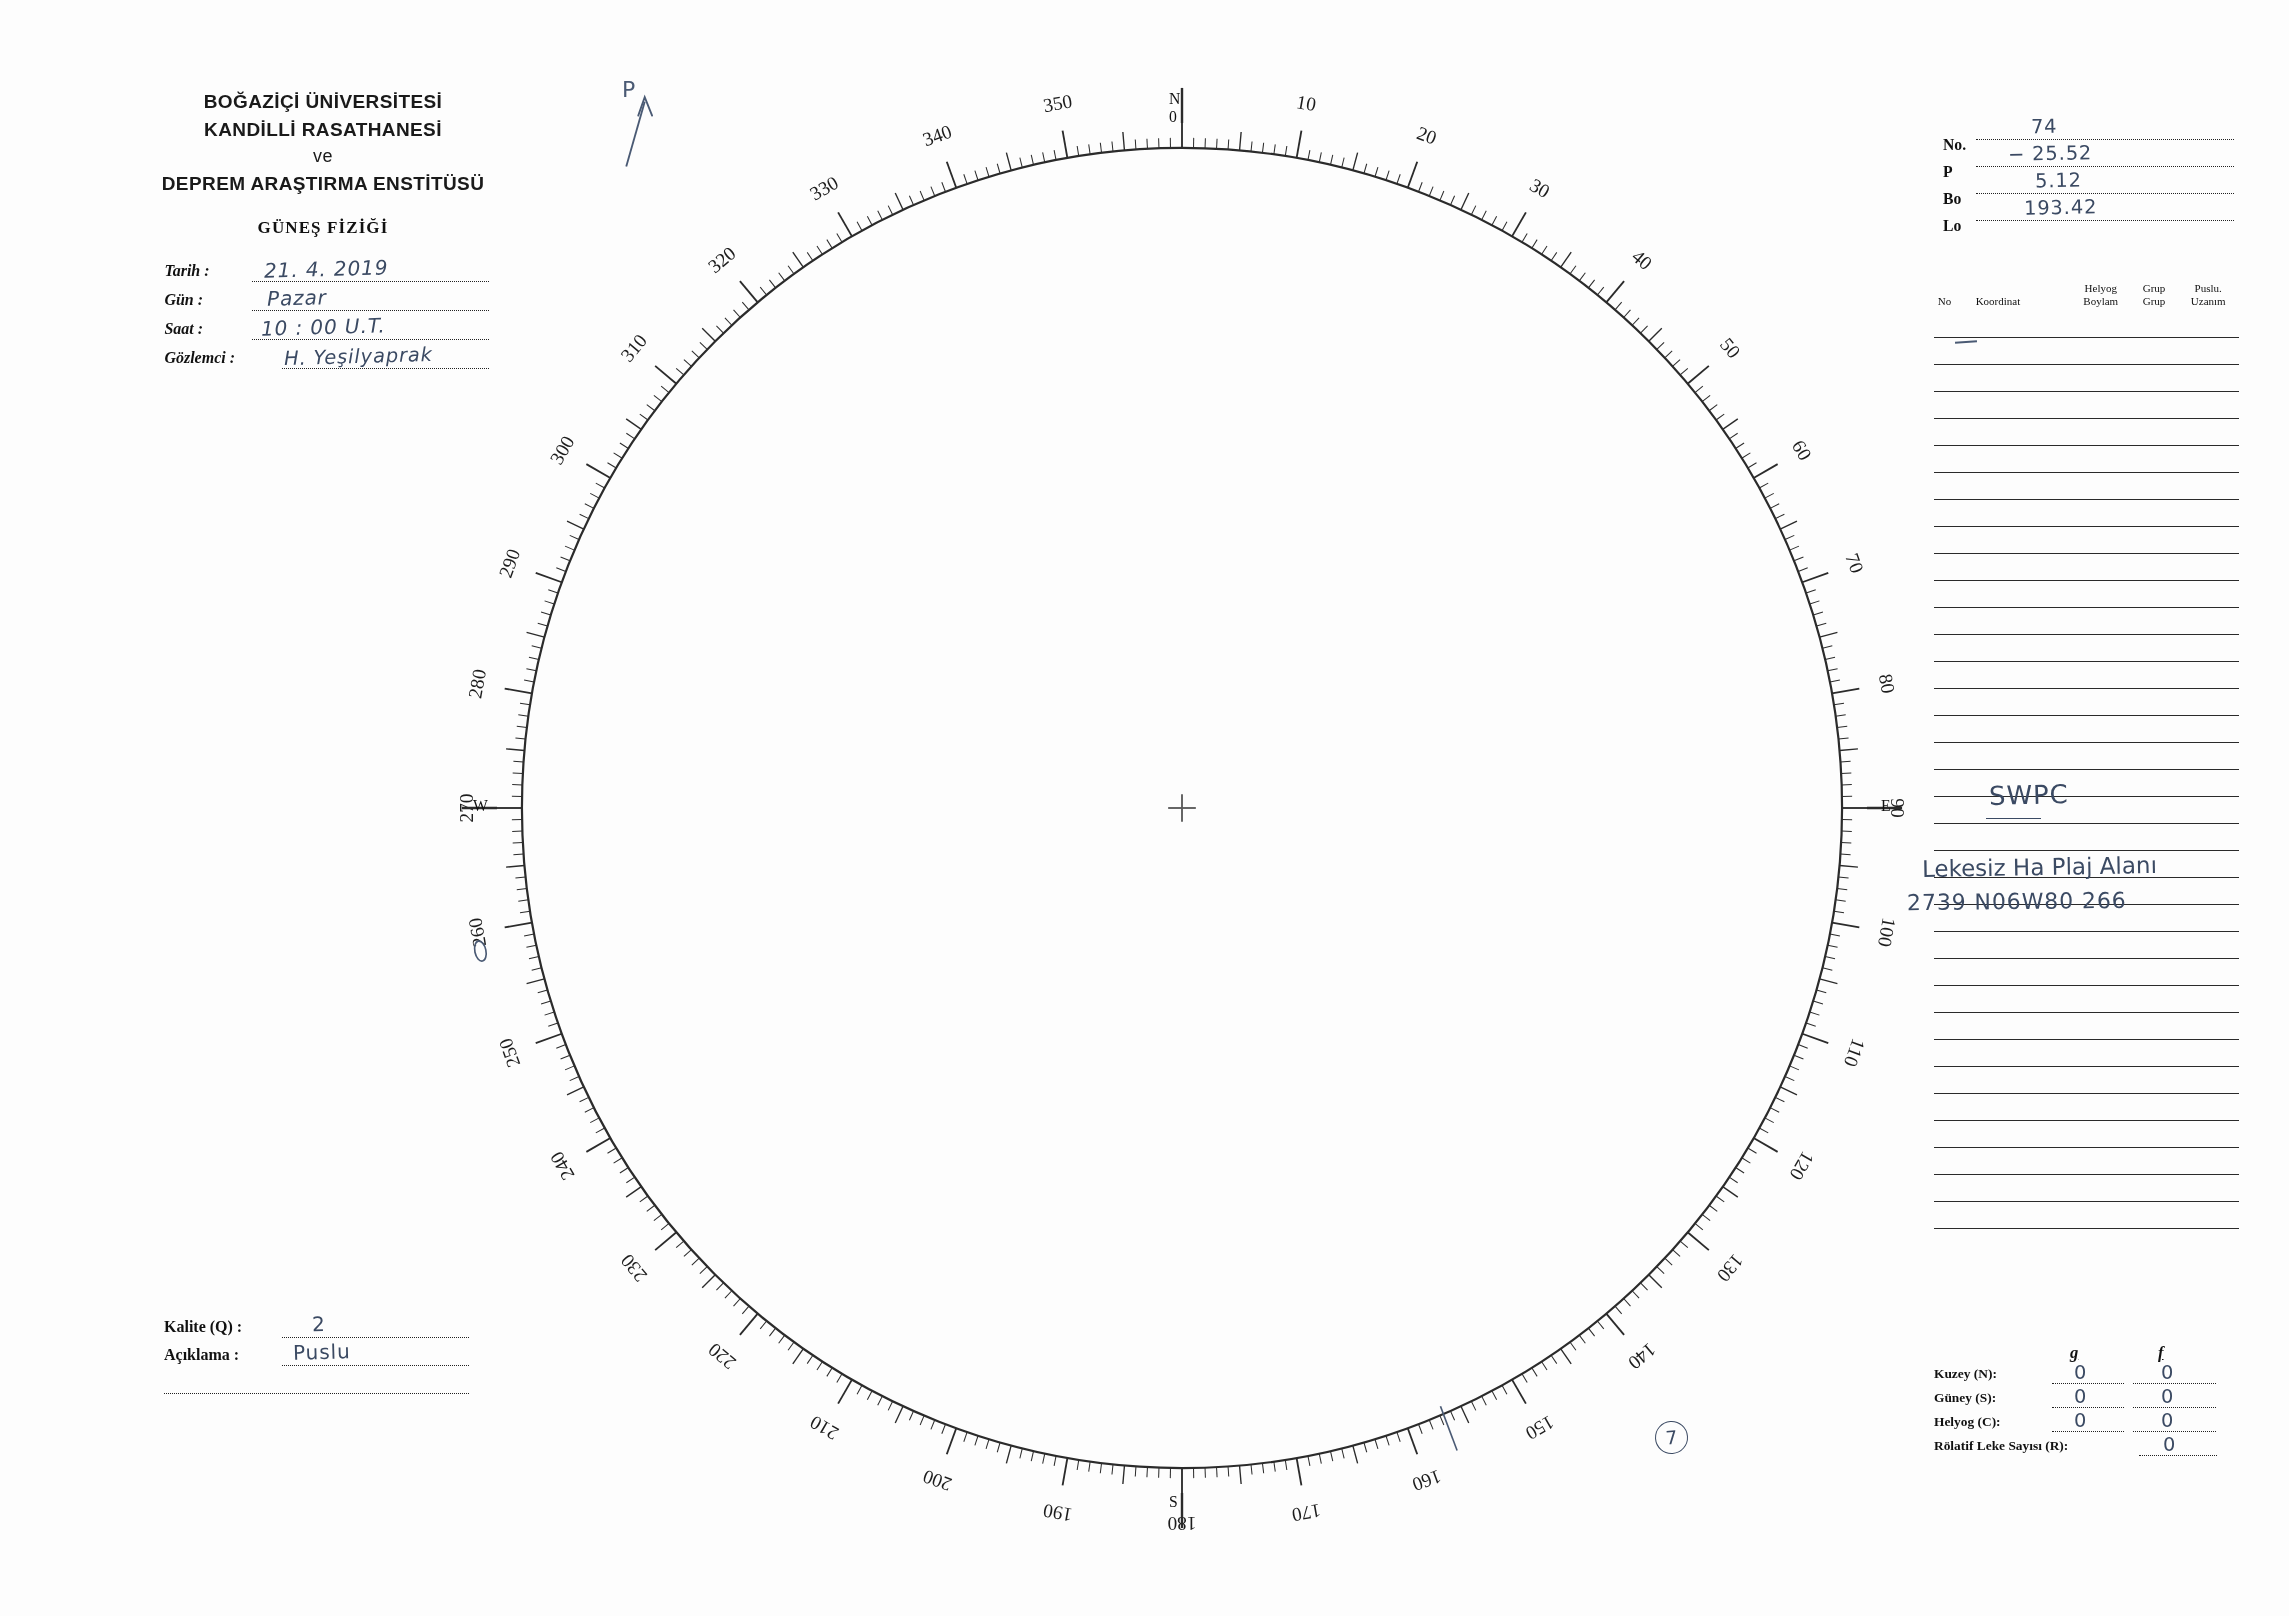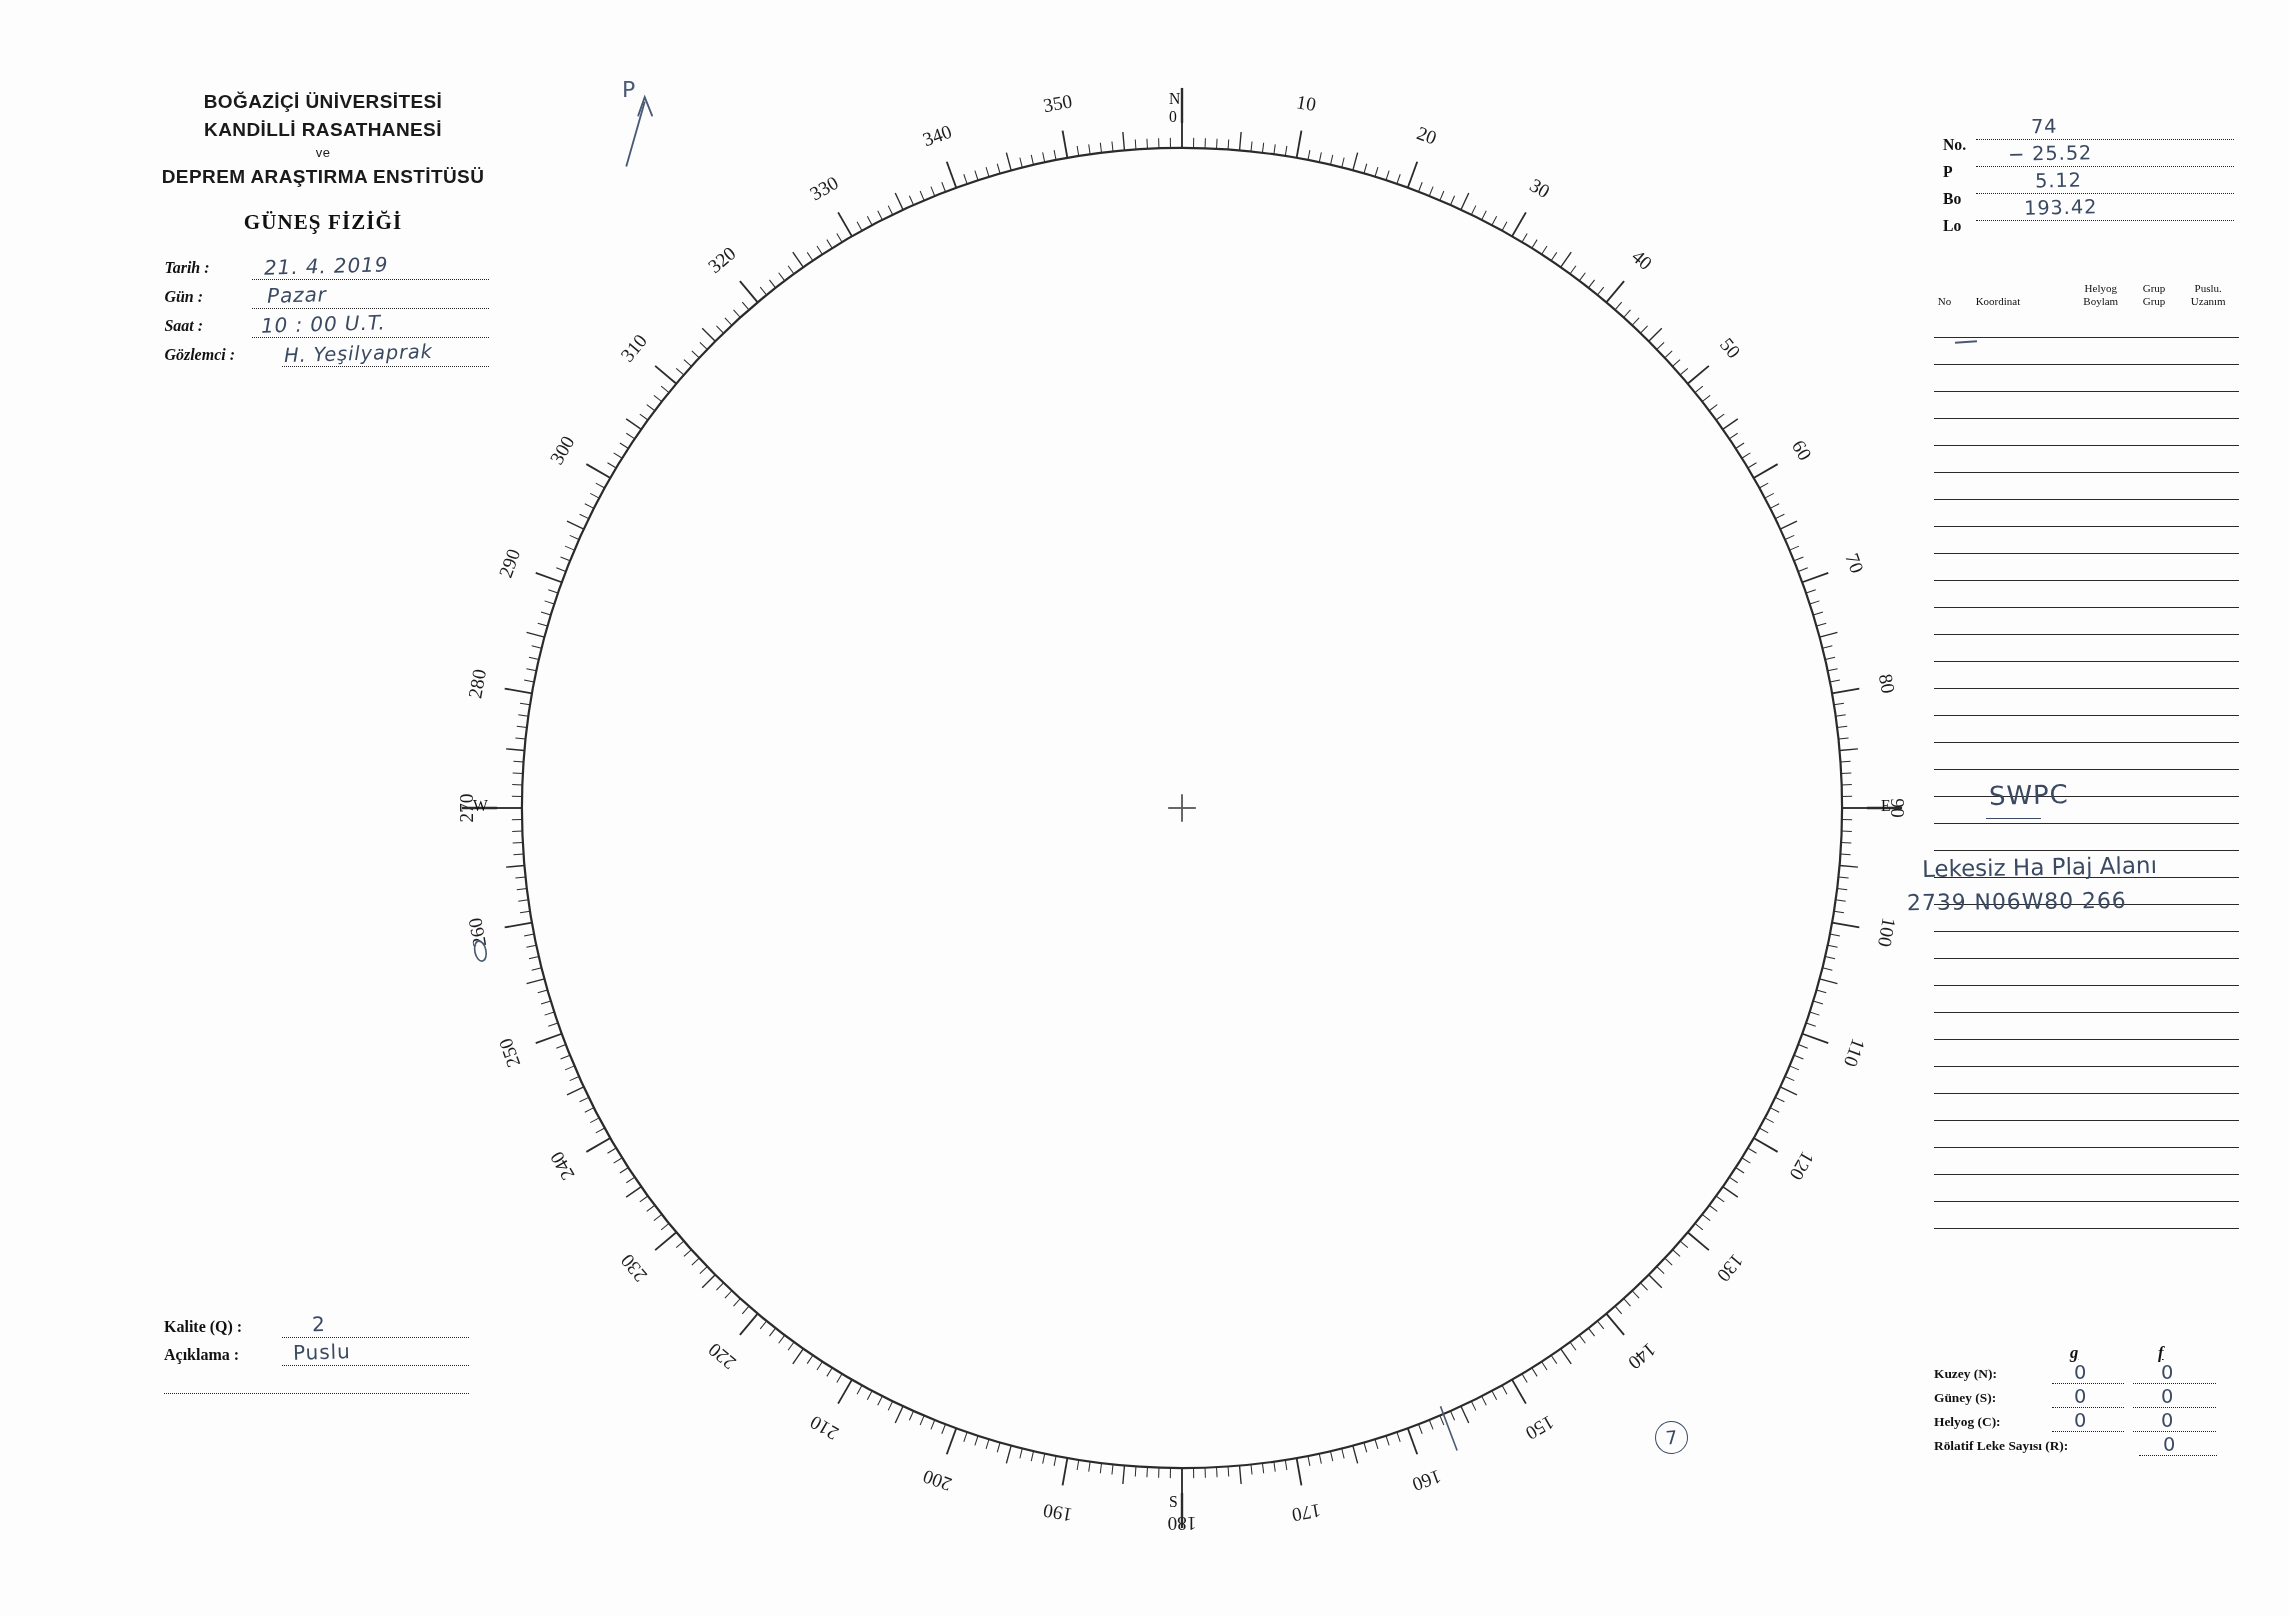--- a/index.html
+++ b/index.html
@@ -29,27 +29,27 @@
   .inst-line {
     font-family: Liberation Sans, sans-serif;
     font-weight: bold;
     font-size: 19px;
     letter-spacing: 0.4px;
     color: #1a1a1a;
     line-height: 1.45;
   }
   .inst-ve {
     font-weight: normal;
-    font-size: 13px;
+    font-size: 18px;
     line-height: 1.5;
   }
   .inst-title {
     font-family: "Liberation Serif", serif;
     font-weight: bold;
-    font-size: 21px;
+    font-size: 17px;
     letter-spacing: 1.1px;
     color: #111;
     margin-top: 20px;
   }
 
   
   .field-list {
     margin-top: 24px;
     text-align: left;
     padding-left: 7.4px;

